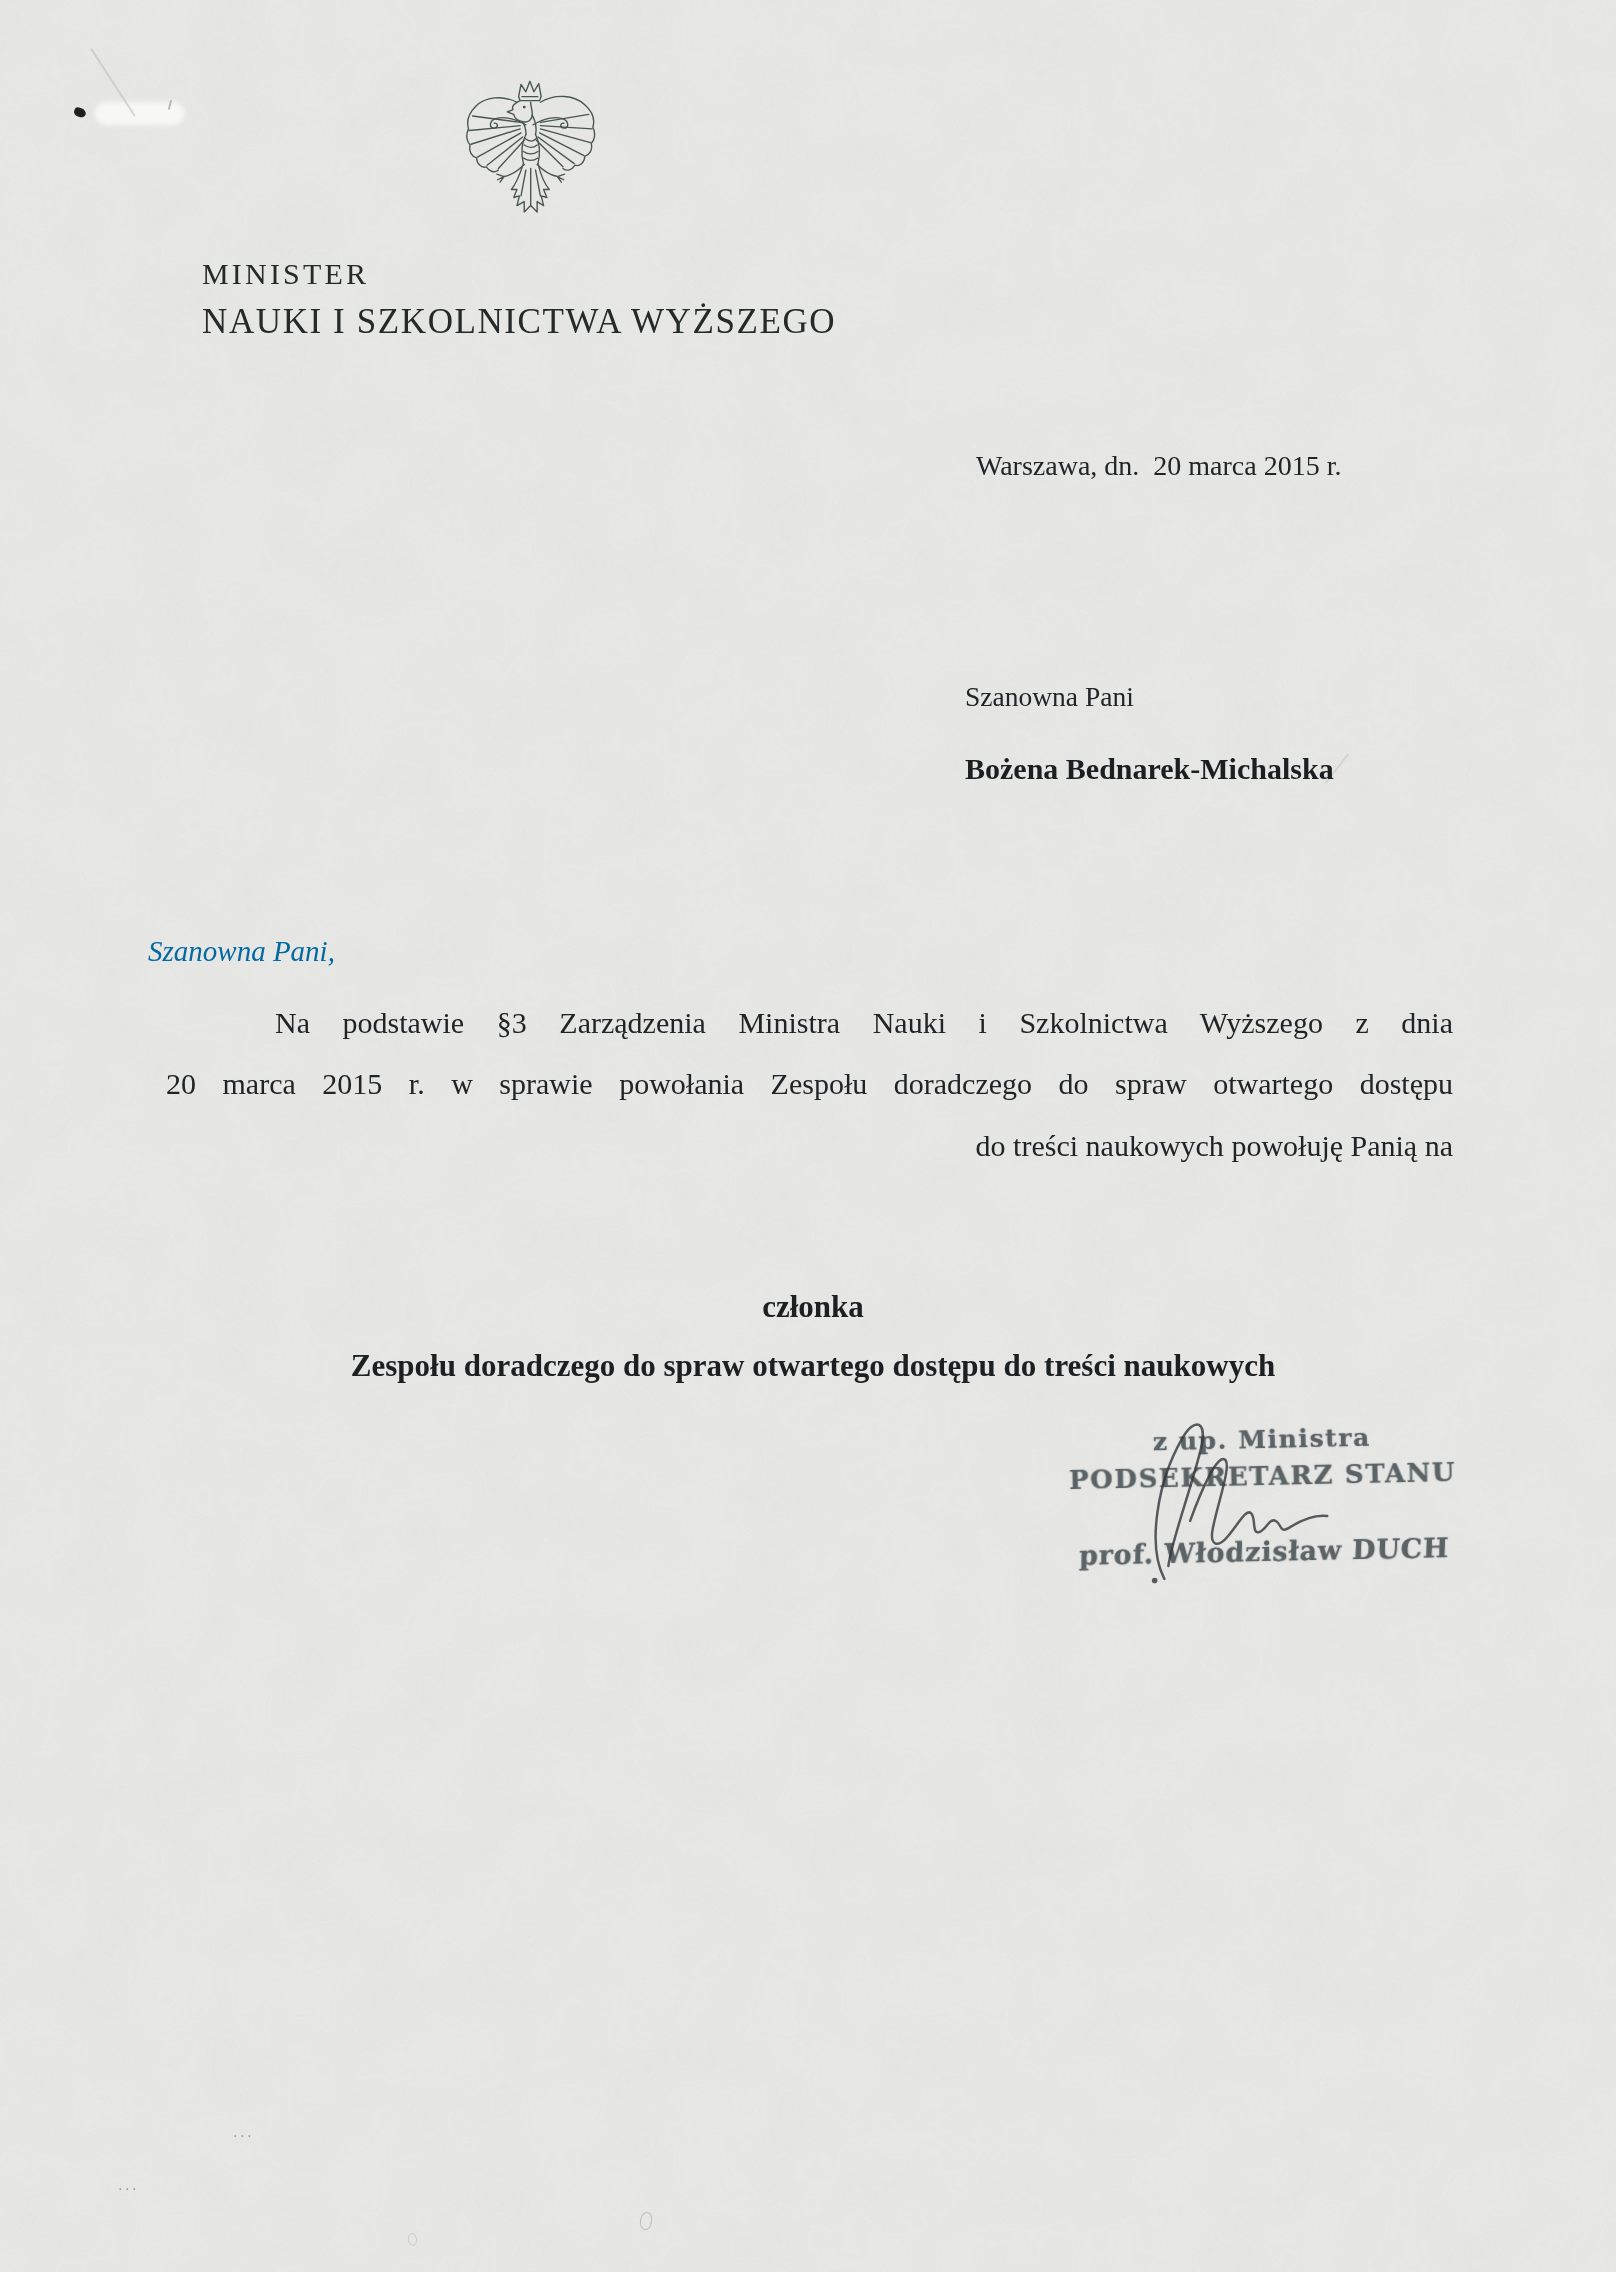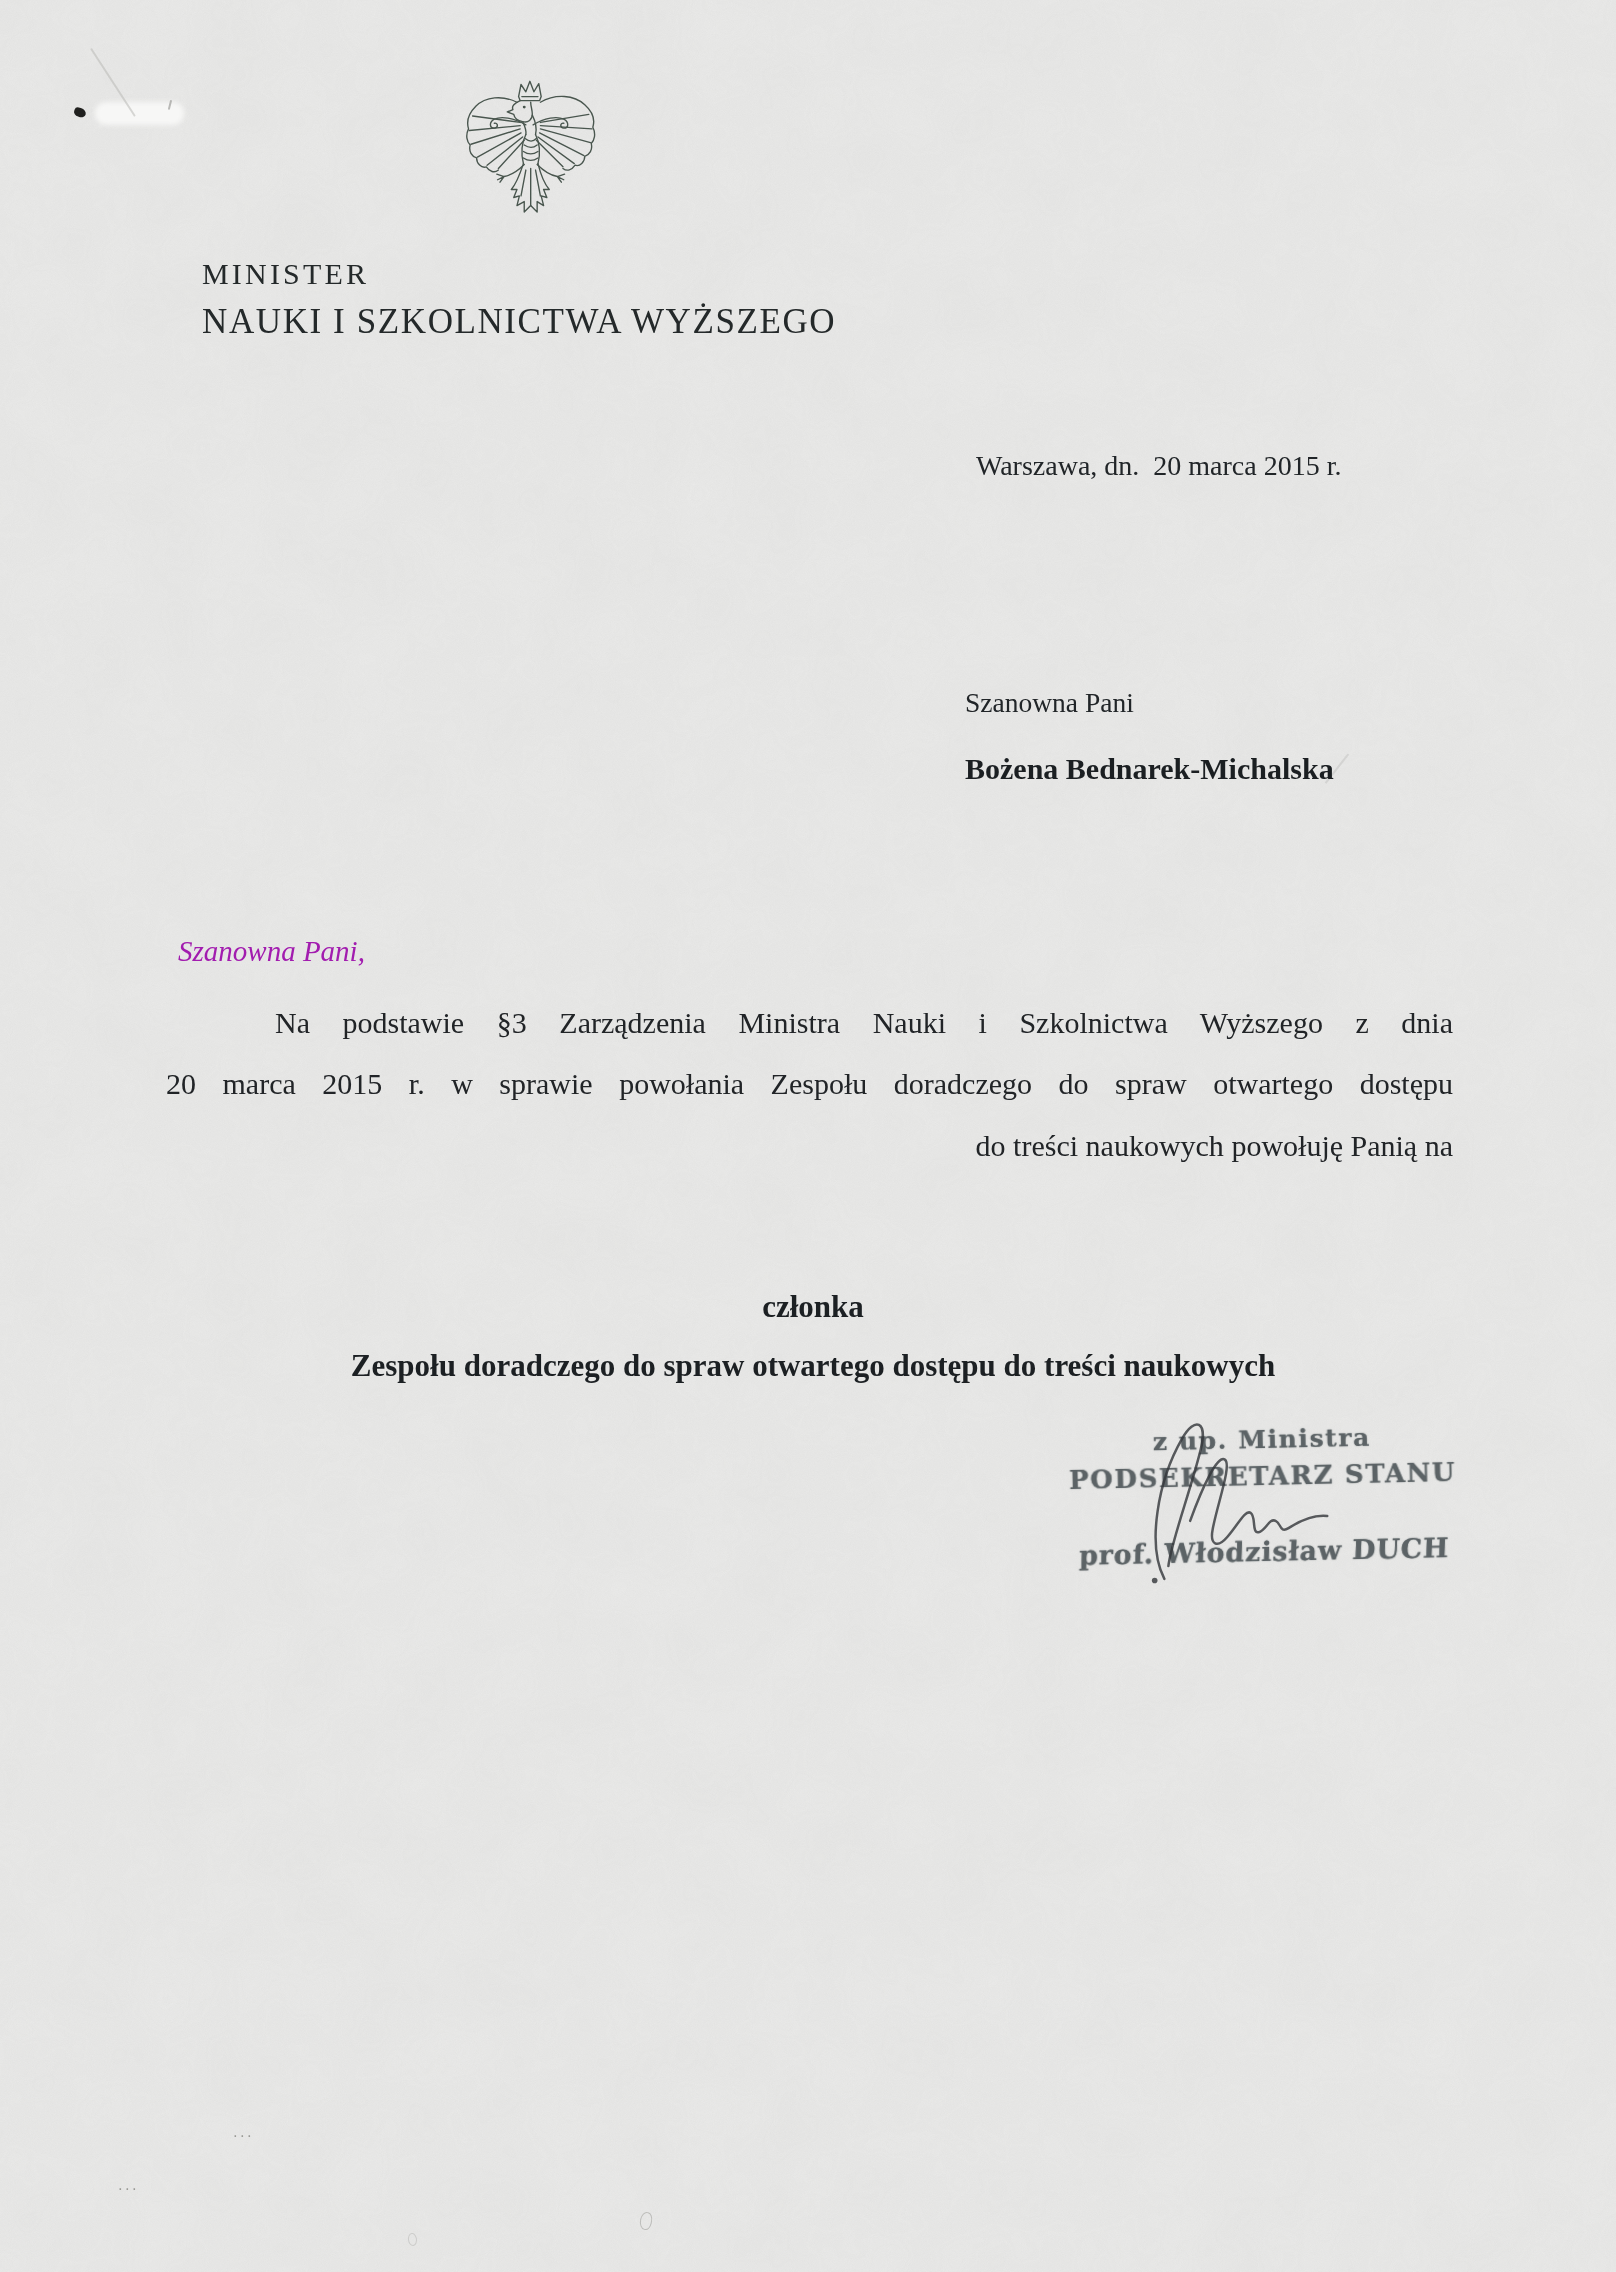--- a/index.html
+++ b/index.html
@@ -13,24 +13,24 @@
   }
   .abs{position:absolute;}
   .tex{position:absolute;inset:0;width:100%;height:100%;pointer-events:none;}
   
   .letterhead{left:202px;top:257px;width:647px;}
   .lh1{font-size:30px;letter-spacing:3.2px;color:#24292a;}
   .lh2{margin-top:11.3px;font-size:35px;letter-spacing:1.6px;color:#24292a;}
   
   .dateline{left:976px;top:450px;font-size:28px;white-space:pre;color:#212528;}
   
-  .rec-sal{left:965px;top:681px;font-size:27.5px;color:#212528;margin-top:6px;}
+  .rec-sal{left:965px;top:681px;font-size:27.5px;color:#212528;}
   .rec-name{left:965px;top:752px;font-size:30px;font-weight:bold;color:#1b1f22;}
   
-  .salut{left:178px;top:935px;font-size:29px;font-style:italic;color:#a21caf;}
+  .salut{left:148px;top:935px;font-size:29px;font-style:italic;color:#0369a1;}
   
   .body-line{left:166px;width:1287px;font-size:30px;color:#212427;}
   .jfy{text-align:justify;text-align-last:justify;}
   .bl1{top:1006px;text-indent:109px;}
   .bl2{top:1067px;}
   .bl3{top:1129px;text-align:right;}
   .it{}
   
   .appoint{left:166px;top:1289px;width:1294px;text-align:center;}
   .app-role{font-size:31px;font-weight:bold;color:#1c2023;}

